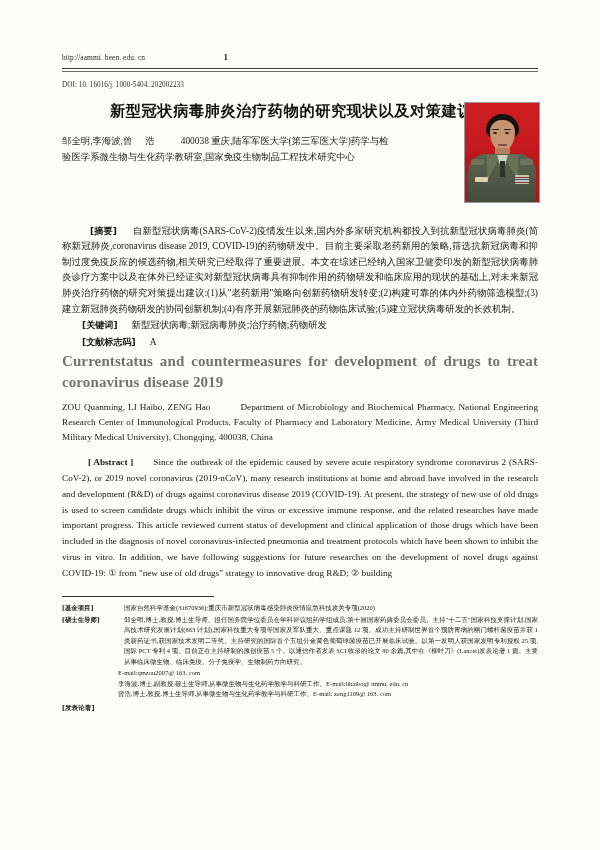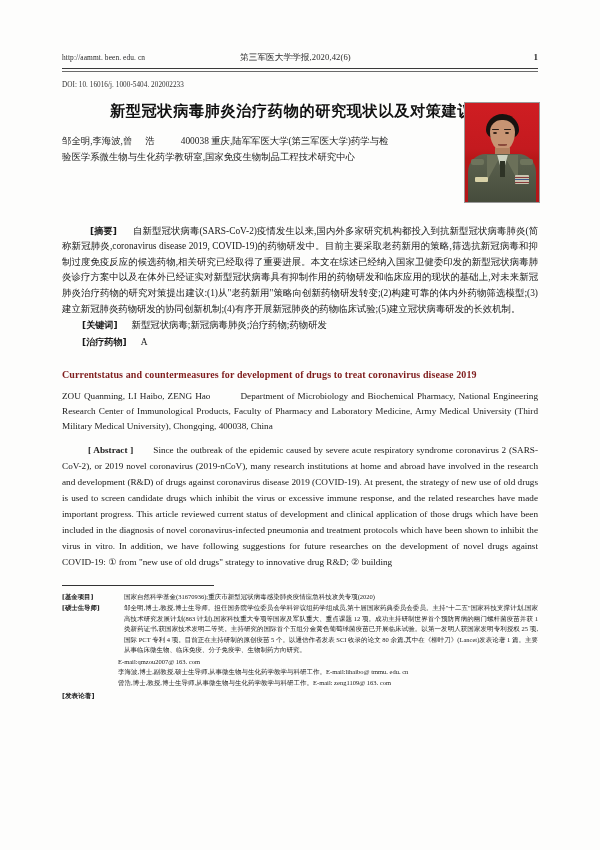--- a/index.html
+++ b/index.html
@@ -253,27 +253,27 @@
   }
   .cn-kw .lbl, .cn-code .lbl {
     font-family: "DejaVu Sans", "Liberation Sans", sans-serif;
     font-weight: bold;
     font-size: 9.1px;
   }
   .cn-kw .after-lbl, .cn-code .after-lbl { display: inline-block; width: 14px; }
 
   
   .en-title {
-    margin-top: 17px;
+    margin-top: 0;
     font-family: "Liberation Serif", serif;
-    font-size: 10px;
+    font-size: 15px;
     font-weight: bold;
     line-height: 1.42;
     letter-spacing: 0.1px;
-    color: #7f1d1d;
+    color: #737373;
     width: 476px;
     text-align: justify;
   }
   .en-authors {
     margin-top: 7px;
     font-size: 9.2px;
     line-height: 1.62;
     width: 476px;
     text-align: justify;
     color: #1a1a1a;
@@ -338,21 +338,20 @@
 </head>
 <body>
 
 <div id="page">
   <div class="sheet"></div>
 
   <div class="content">
 
     <div class="runhead">
       <span class="url">http://aammt. been. edu. cn</span>
-      <span class="journal">第三军医大学学报,2020,42(6)</span>
       <span class="pageno">1</span>
     </div>
     <div class="rule-double"></div>
 
     <div class="doi">DOI: 10. 16016/j. 1000-5404.  202002233</div>
 
     <div class="titleblock">
       <div class="cn-title">新型冠状病毒肺炎治疗药物的研究现状以及对策建议</div>
       <div class="cn-authors">
         <span>邹全明,李海波,曾</span><span class="sp"></span><span>浩</span><span class="gap"></span><span>400038</span>&nbsp;<span>重庆,陆军军医大学(第三军医大学)药学与检</span><br>
@@ -382,21 +381,21 @@
 
     <div class="cn-abs">
       <span class="indent"></span><span class="lbl">[摘要]</span><span class="after-lbl"></span><span>自新型冠状病毒(SARS-CoV-2)疫情发生以来,国内外多家研究机构都投入到抗新型冠状病毒肺炎(简称新冠肺炎,coronavirus disease 2019, COVID-19)的药物研发中。目前主要采取老药新用的策略,筛选抗新冠病毒和抑制过度免疫反应的候选药物,相关研究已经取得了重要进展。本文在综述已经纳入国家卫健委印发的新型冠状病毒肺炎诊疗方案中以及在体外已经证实对新型冠状病毒具有抑制作用的药物研发和临床应用的现状的基础上,对未来新冠肺炎治疗药物的研究对策提出建议:(1)从"老药新用"策略向创新药物研发转变;(2)构建可靠的体内外药物筛选模型;(3)建立新冠肺炎药物研发的协同创新机制;(4)有序开展新冠肺炎的药物临床试验;(5)建立冠状病毒研发的长效机制。</span>
     </div>
 
     <div class="cn-kw">
       <span class="lbl">[关键词]</span><span class="after-lbl"></span><span>新型冠状病毒;新冠病毒肺炎;治疗药物;药物研发</span>
     </div>
 
     <div class="cn-code">
-      <span class="lbl">[治疗药物]</span><span class="after-lbl"></span><span>A</span>
+      <span class="lbl">[文献标志码]</span><span class="after-lbl"></span><span>A</span>
     </div>
 
     <div class="en-title">Currentstatus and countermeasures for development of drugs to treat coronavirus disease 2019</div>
 
     <div class="en-authors">
       <span>ZOU Quanming, LI Haibo, ZENG Hao</span><span class="gap"></span><span>Department of Microbiology and Biochemical Pharmacy, National Engineering Research Center of Immunological Products, Faculty of Pharmacy and Laboratory Medicine, Army Medical University (Third Military Medical University), Chongqing, 400038, China</span>
     </div>
 
     <div class="en-abs">
       <span class="indent"></span><span class="lbl">[ Abstract ]</span><span class="after-lbl"></span><span>Since the outbreak of the epidemic caused by severe acute respiratory syndrome coronavirus 2 (SARS-CoV-2), or 2019 novel coronavirus (2019-nCoV), many research institutions at home and abroad have involved in the research and development (R&amp;D) of drugs against coronavirus disease 2019 (COVID-19). At present, the strategy of new use of old drugs is used to screen candidate drugs which inhibit the virus or excessive immune response, and the related researches have made important progress. This article reviewed current status of development and clinical application of those drugs which have been included in the diagnosis of novel coronavirus-infected pneumonia and treatment protocols which have been shown to inhibit the virus in vitro. In addition, we have following suggestions for future researches on the development of novel drugs against COVID-19: ① from "new use of old drugs" strategy to innovative drug R&amp;D; ② building</span>

